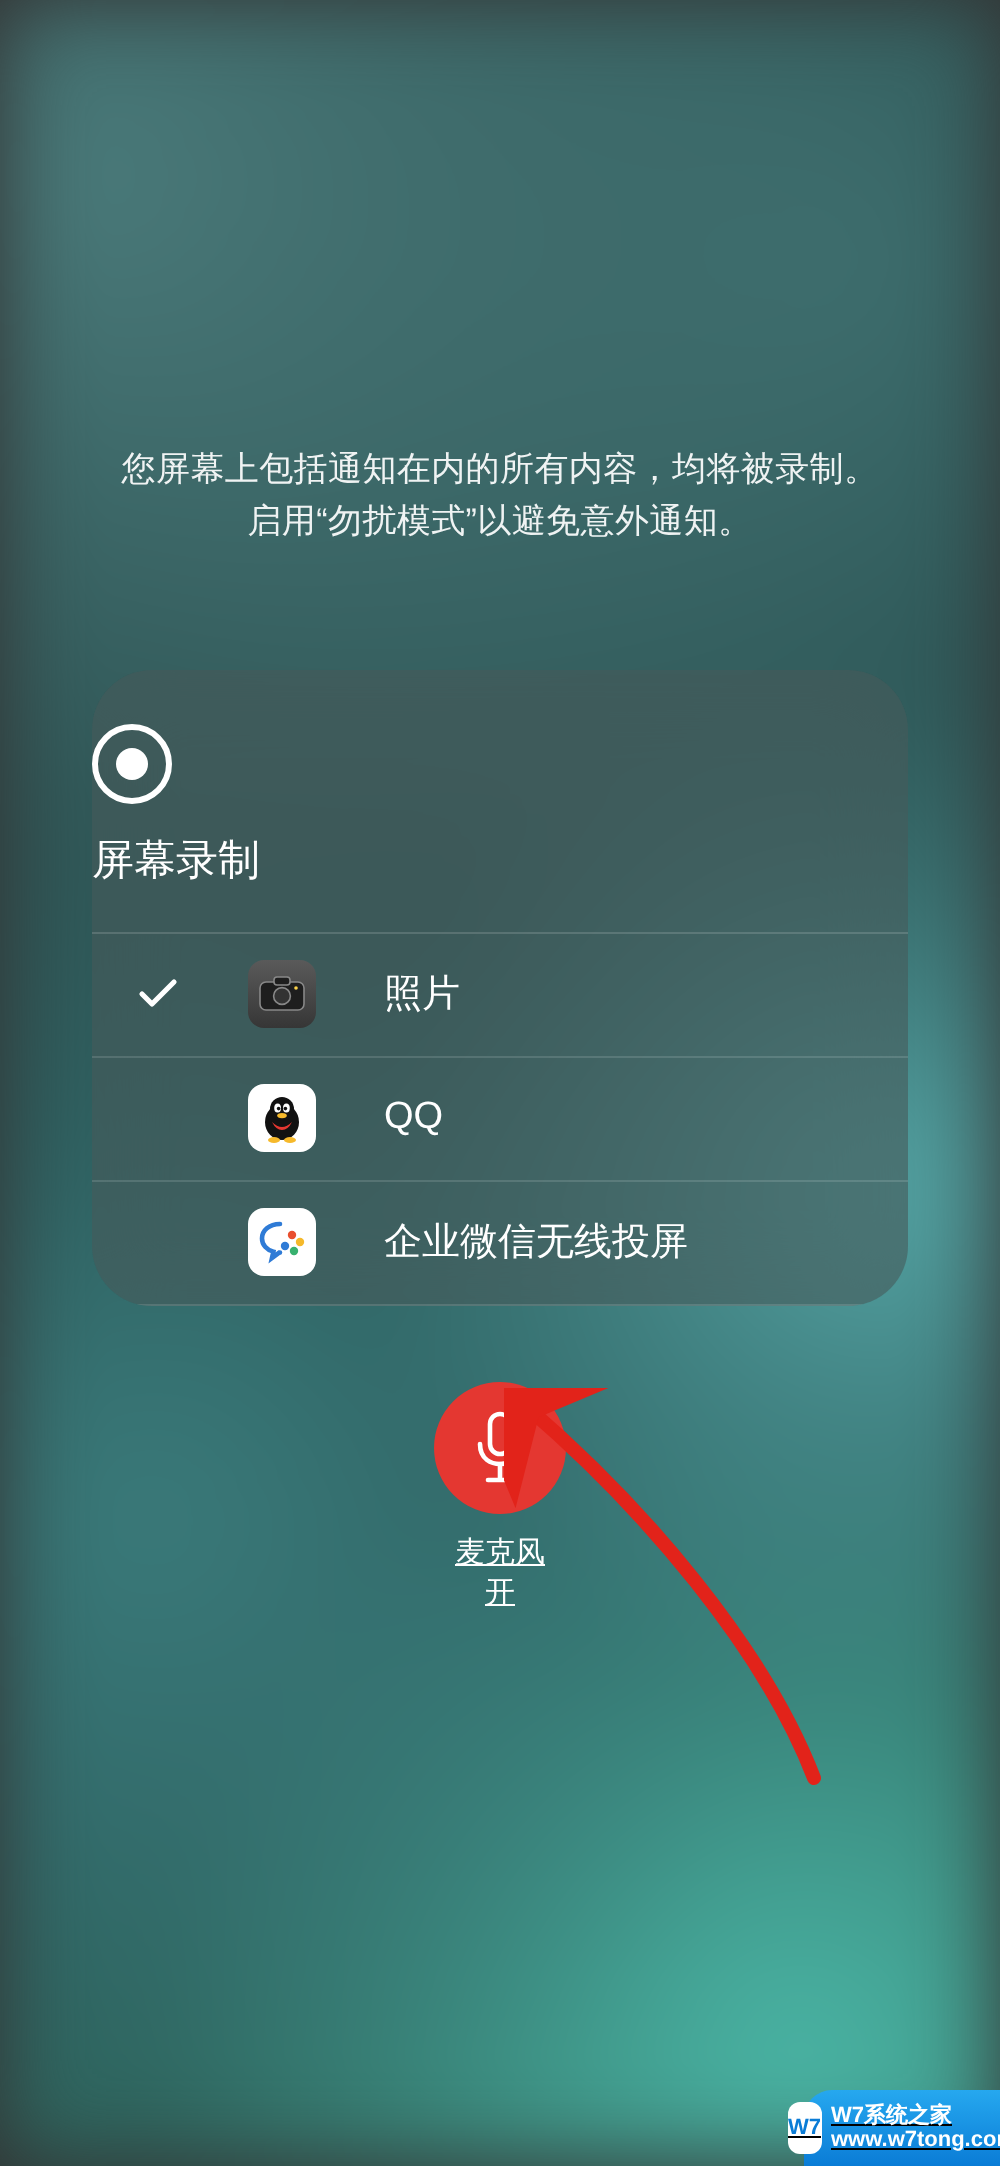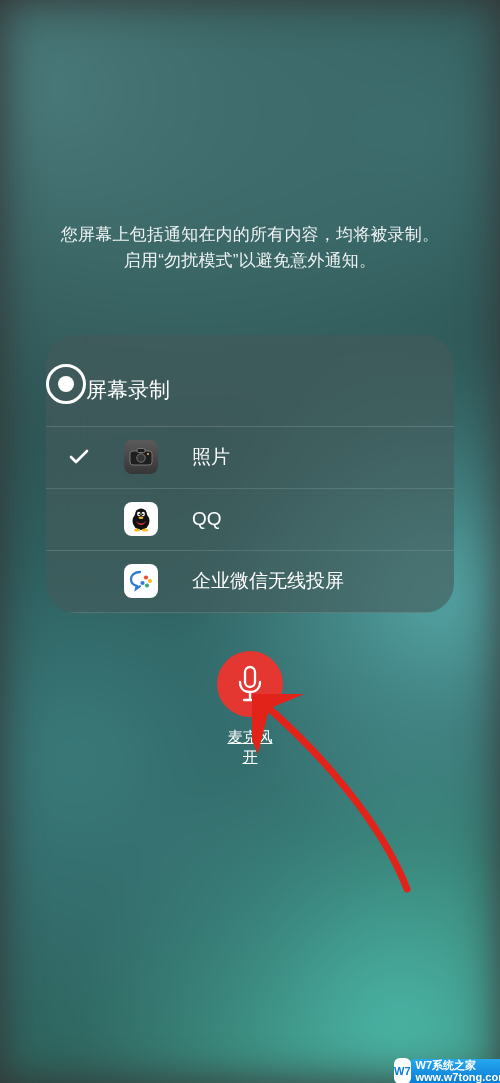--- a/index.html
+++ b/index.html
@@ -42,22 +42,22 @@
     .card {
       margin-top: 60px;
       width: 408px;
       border-radius: 30px;
       background: rgba(70,90,90,0.6);
       backdrop-filter: blur(20px);
       overflow: hidden;
     }
     .card-header {
       display: flex;
-      flex-direction: row;
-      align-items: flex-end;
+      flex-direction: column;
+      align-items: flex-start;
       padding: 27px 0 22px;
       border-bottom: 1px solid rgba(255,255,255,0.15);
     }
     .rec-icon {
       width: 40px;
       height: 40px;
       border: 3px solid #fff;
       border-radius: 50%;
       display: flex;
       align-items: center;
@@ -148,27 +148,28 @@
       position: absolute;
       left: 252px;
       top: 694px;
       pointer-events: none;
     }
     .watermark {
       position: absolute;
       right: 0;
       bottom: 0;
       width: 98px;
-      height: 24px;
+      height: 38px;
       background: linear-gradient(180deg, #26a8ef, #0a7cd6);
       border-top-left-radius: 14px;
       display: flex;
       align-items: center;
       justify-content: center;
       gap: 5px;
+      text-decoration: underline;
     }
     .wm-badge {
       width: 26px;
       height: 26px;
       background: #fff;
       border-radius: 6px;
       color: #0a7cd6;
       font-size: 11px;
       font-weight: 800;
       display: flex;

